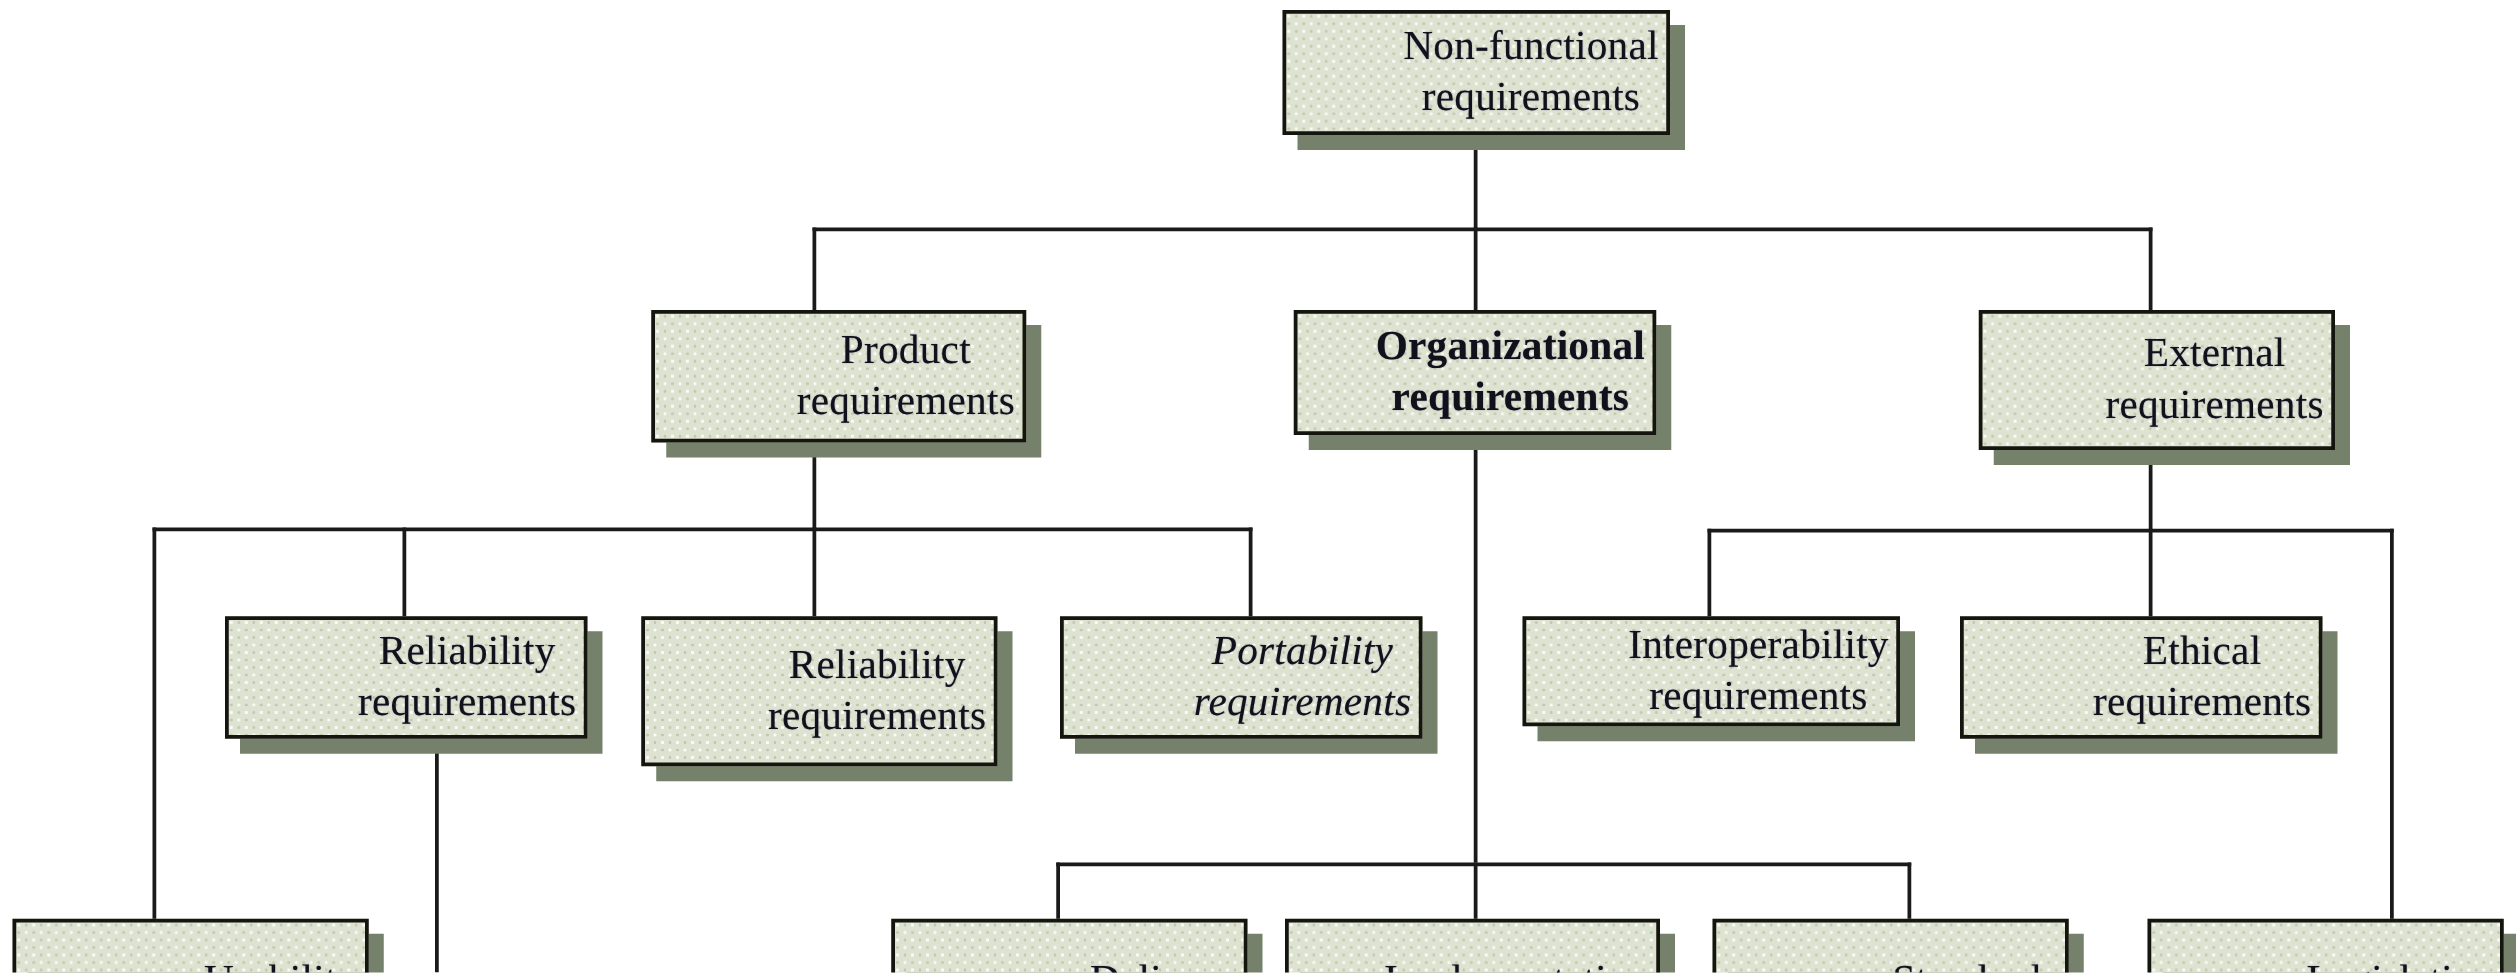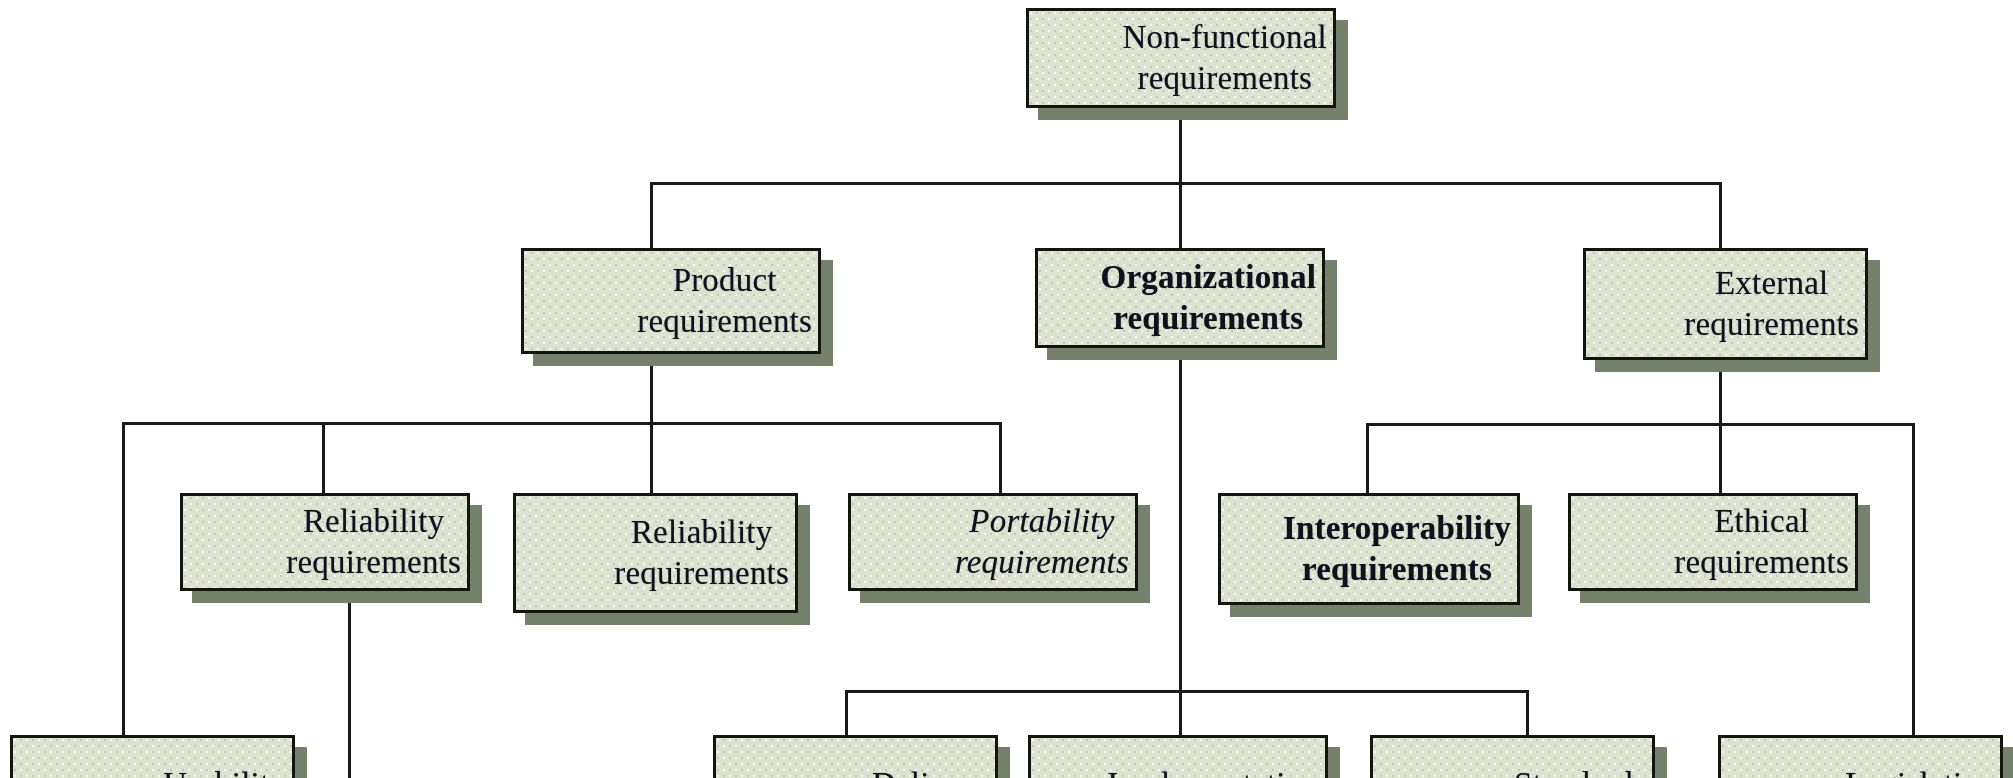--- a/index.html
+++ b/index.html
@@ -129,21 +129,21 @@
   </div>
 
   <div class="node" style="left:848px;top:493px;width:290px;height:98px;font-style:italic;">
     <div class="shadow"></div>
     <div class="box">
       <div class="label">Portability
 requirements</div>
     </div>
   </div>
 
-  <div class="node" style="left:1218px;top:493px;width:302px;height:112px;font-weight:bold;">
+  <div class="node" style="left:1218px;top:493px;width:302px;height:88px;">
     <div class="shadow"></div>
     <div class="box">
       <div class="label">Interoperability
 requirements</div>
     </div>
   </div>
 
   <div class="node" style="left:1568px;top:493px;width:290px;height:98px;border-radius:16px;">
     <div class="shadow"></div>
     <div class="box">

